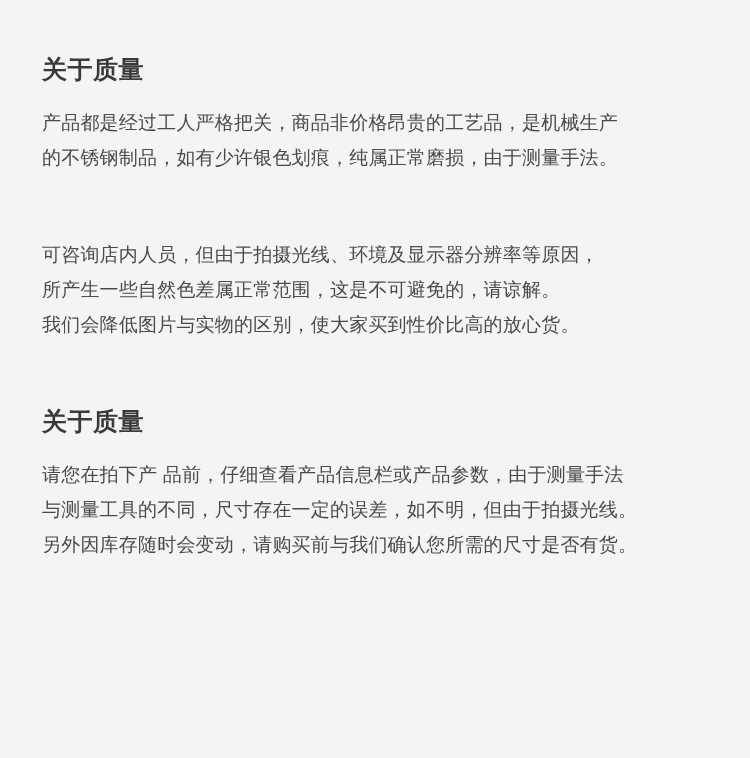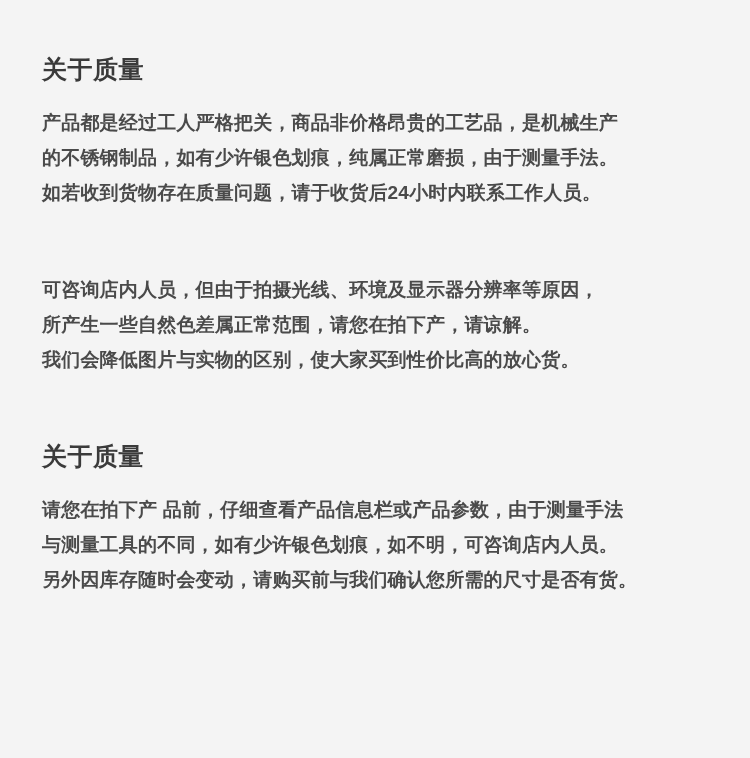--- a/index.html
+++ b/index.html
@@ -38,50 +38,48 @@
   .section-body {
     font-size: 19px;
     line-height: 35px;
     color: #4a4a4a;
     margin: 0;
     letter-spacing: 0.2px;
   }
   .section-body .line {
     display: block;
     white-space: nowrap;
-    font-weight: bold;
   }
   #sec-quality-1 { margin-top: 0; }
   #sec-color { margin-top: 62px; }
   #sec-quality-2 { margin-top: 62px; }
 </style>
 </head>
 <body>
 
 <div class="page">
 
   <div class="section" id="sec-quality-1">
     <h2 class="section-title">关于质量</h2>
     <p class="section-body">
       <span class="line">产品都是经过工人严格把关，商品非价格昂贵的工艺品，是机械生产</span>
       <span class="line">的不锈钢制品，如有少许银色划痕，纯属正常磨损，由于测量手法。</span>
-      <span class="line">如若收到货物存在质量问题，请于收货后24小时内联系工作人员。</span>
     </p>
   </div>
 
   <div class="section" id="sec-color">
     <p class="section-body">
       <span class="line">可咨询店内人员，但由于拍摄光线、环境及显示器分辨率等原因，</span>
-      <span class="line">所产生一些自然色差属正常范围，请您在拍下产，请谅解。</span>
+      <span class="line">所产生一些自然色差属正常范围，这是不可避免的，请谅解。</span>
       <span class="line">我们会降低图片与实物的区别，使大家买到性价比高的放心货。</span>
     </p>
   </div>
 
   <div class="section" id="sec-quality-2">
     <h2 class="section-title">关于质量</h2>
     <p class="section-body">
       <span class="line">请您在拍下产 品前，仔细查看产品信息栏或产品参数，由于测量手法</span>
-      <span class="line">与测量工具的不同，如有少许银色划痕，如不明，可咨询店内人员。</span>
+      <span class="line">与测量工具的不同，尺寸存在一定的误差，如不明，但由于拍摄光线。</span>
       <span class="line">另外因库存随时会变动，请购买前与我们确认您所需的尺寸是否有货。</span>
     </p>
   </div>
 
 </div>
 
 </body></html>

